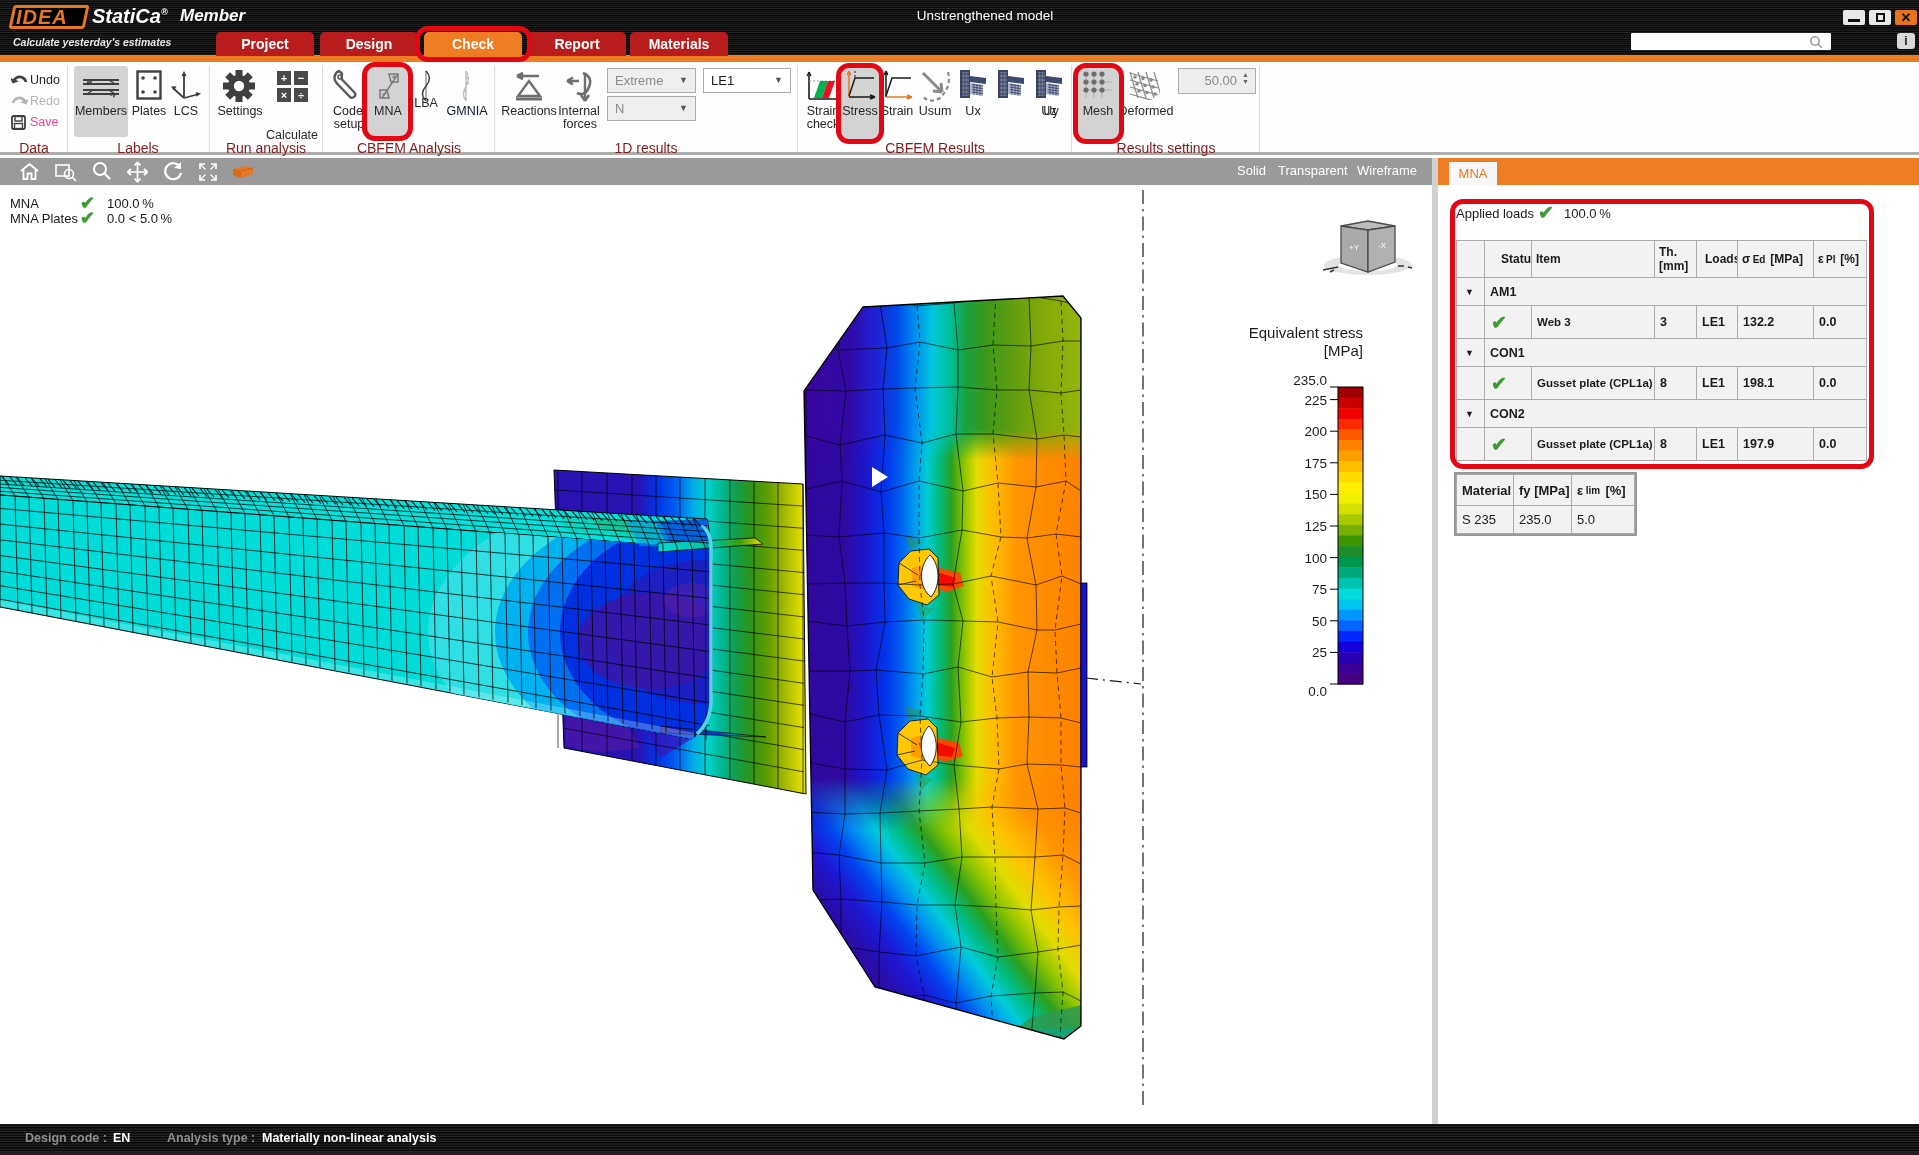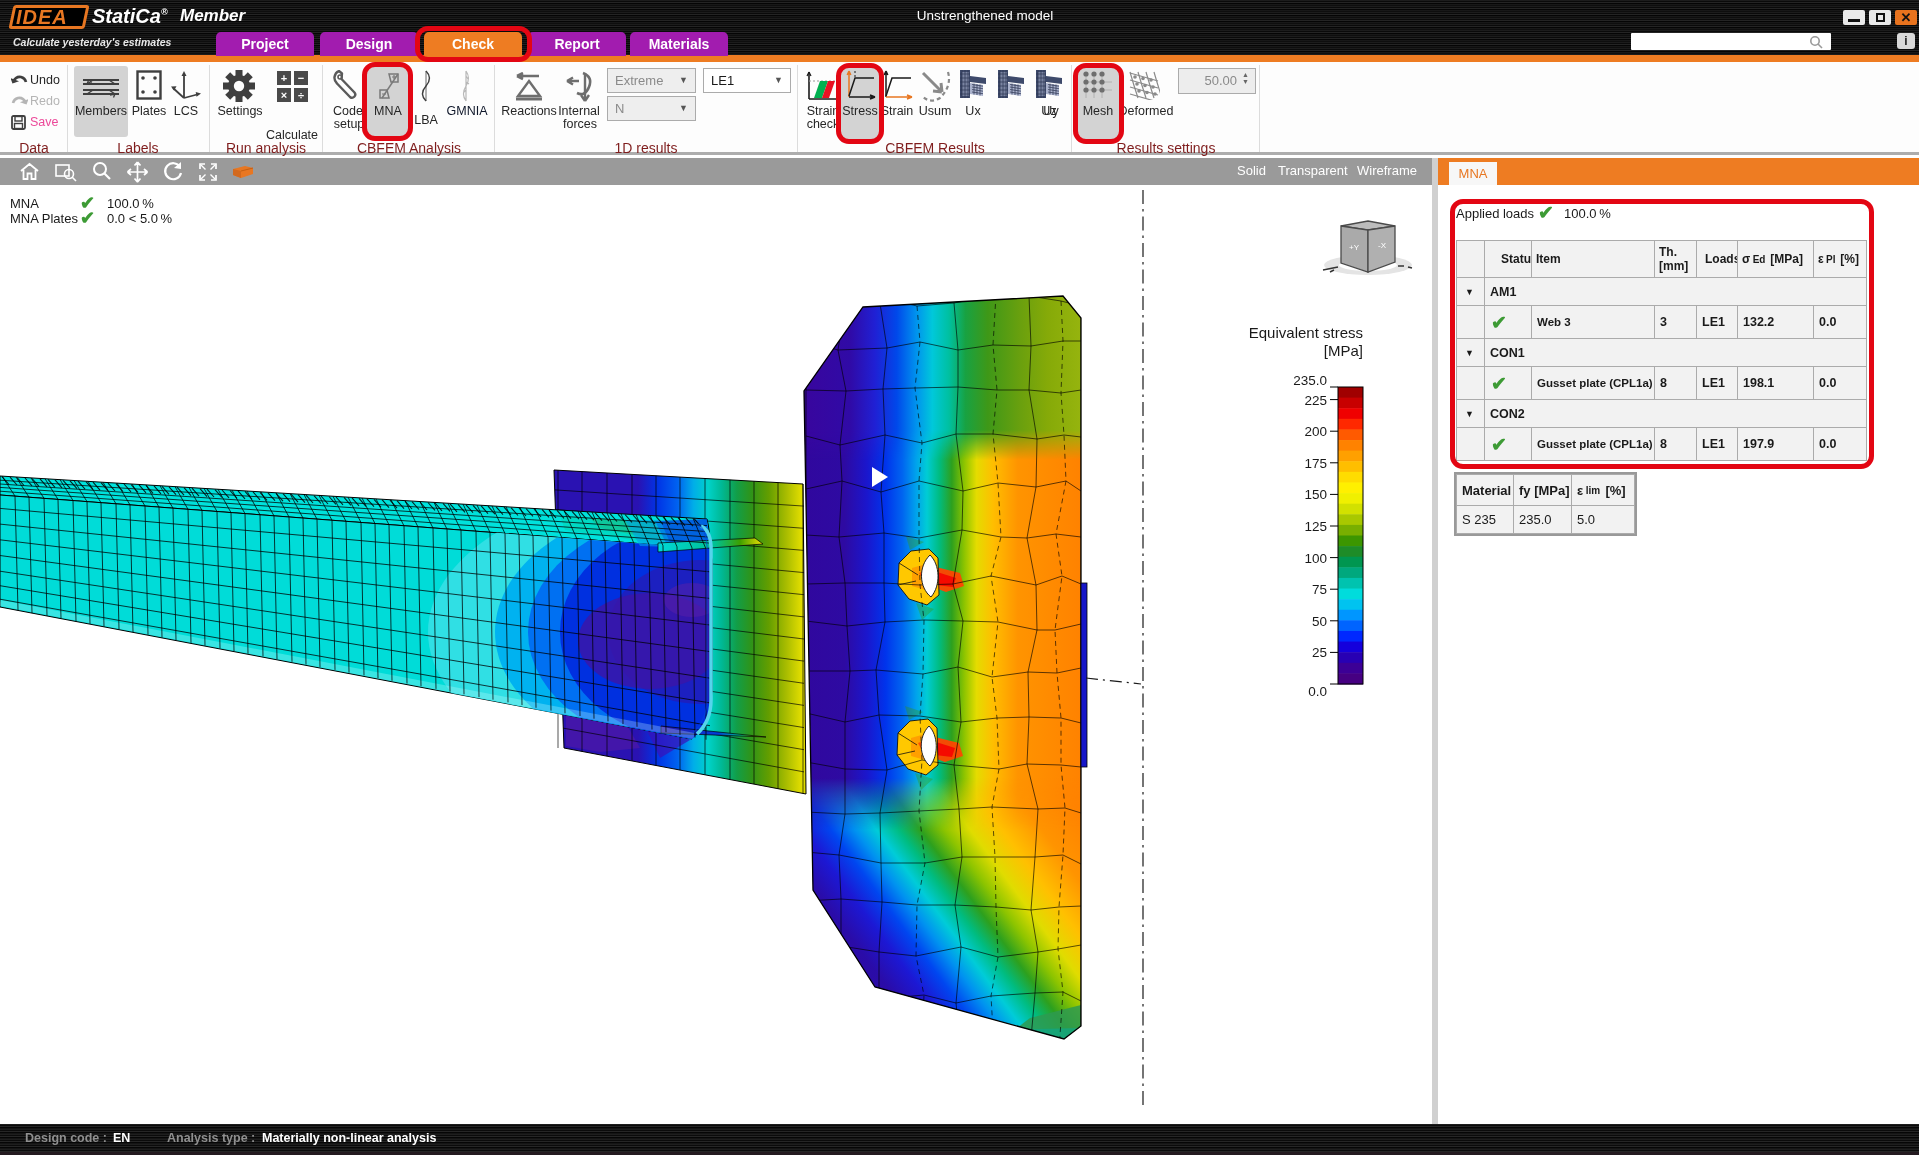--- a/index.html
+++ b/index.html
@@ -1,21 +1,21 @@
 <!DOCTYPE html>
 <html><head><meta charset="utf-8"><style>
 
 *{margin:0;padding:0;box-sizing:border-box;}
 html,body{width:1919px;height:1155px;overflow:hidden;font-family:"Liberation Sans",sans-serif;background:#fff;}
 .abs{position:absolute;}
 #titlebar{left:0;top:0;width:1919px;height:62px;
  background:repeating-linear-gradient(180deg,#1c1c1c 0 1px,#0a0a0a 1px 2px,#242424 2px 3px,#050505 3px 4px,#181818 4px 5px,#0e0e0e 5px 6px);}
 #orangeline{left:0;top:55px;width:1919px;height:7px;background:#ee7c22;}
 .tab{top:32px;height:24px;width:98px;color:#fff;font-weight:bold;font-size:14px;text-align:center;
- line-height:24px;background:#a21caf;border-radius:5px 5px 0 0;}
+ line-height:24px;background:#b91c1c;border-radius:5px 5px 0 0;}
 .redring{border:5px solid #e30613;border-radius:13px;background:transparent;z-index:50;}
 #ribbon{left:0;top:62px;width:1919px;height:93px;background:#fdfdfd;border-bottom:3px solid #adadad;}
 .rlabel{position:absolute;top:78px;font-size:14px;color:#7f1d1d;white-space:nowrap;transform:translateX(-50%);}
 .rsep{position:absolute;top:3px;height:87px;width:1px;background:#dcdcdc;}
 .btn-label{position:absolute;font-size:12.5px;color:#262626;white-space:nowrap;transform:translateX(-50%);}
 .gray-label{color:#0f172a;}
 .selbg{position:absolute;background:#d3d3d3;border-radius:3px;}
 #vtoolbar{left:0;top:158px;width:1432px;height:27px;background:#9a9a9a;}
 .vtb-txt{position:absolute;top:163px;color:#fff;font-size:13px;}
 #rpanel{left:1438px;top:158px;width:481px;height:966px;background:#fff;}
@@ -150,21 +150,21 @@
     <path d="M3 19 L10 19 L12 27 L3 27 Z" fill="none" stroke="#7a7a7a" stroke-width="1.5"></path>
     <path d="M21 3 L5 27" stroke="#7a7a7a" stroke-width="1.5"></path>
     <path d="M15 6 h4 M17 4 v4 M5 23 h4" stroke="#7a7a7a" stroke-width="1.2"></path>
   </svg>
 <div class="btn-label" style="left:388px;top:104px;">MNA</div>
 <div class="abs redring" style="left:362px;top:62px;width:51px;height:79px;"></div>
 <svg class="abs" style="left:418px;top:70px;" width="16" height="32" viewBox="0 0 16 32">
     <path d="M8 1 Q15 8 8 16 Q1 24 8 31" fill="none" stroke="#3f3f3f" stroke-width="1.4"></path>
     <path d="M8 1 L8 31" stroke="#3f3f3f" stroke-width="0.8"></path>
   </svg>
-<div class="btn-label" style="left:426px;top:113px;">LBA</div>
+<div class="btn-label" style="left:426px;top:96px;">LBA</div>
 <svg class="abs" style="left:459px;top:70px;" width="14" height="32" viewBox="0 0 14 32">
     <path d="M7 1 Q12 8 7 16 Q2 24 7 31 M7 1 L7 31 M7 6 L9 9 M7 12 L10 14 M7 20 L5 22" fill="none" stroke="#b8b8b8" stroke-width="1.2"></path>
   </svg>
 <div class="btn-label gray-label" style="left:467px;top:104px;">GMNIA</div>
 <svg class="abs" style="left:513px;top:72px;" width="32" height="30" viewBox="0 0 32 30">
     <path d="M4 4 H26 M4 4 L10 1 M4 4 L10 7" stroke="#6e6e6e" stroke-width="2.6" fill="none"></path>
     <path d="M16 9 L27 24 H5 Z" fill="none" stroke="#6e6e6e" stroke-width="2.4"></path>
     <path d="M3 27 H29" stroke="#6e6e6e" stroke-width="3"></path>
   </svg>
 <div class="btn-label" style="left:529px;top:104px;">Reactions</div>

